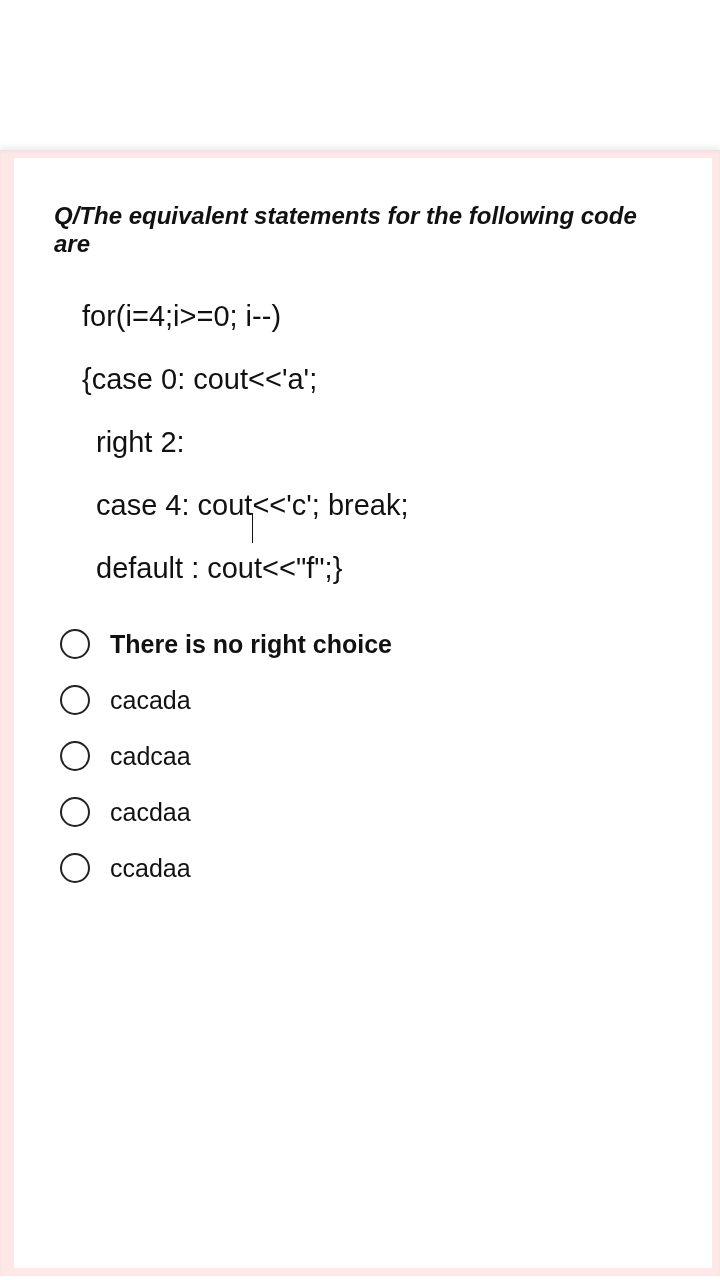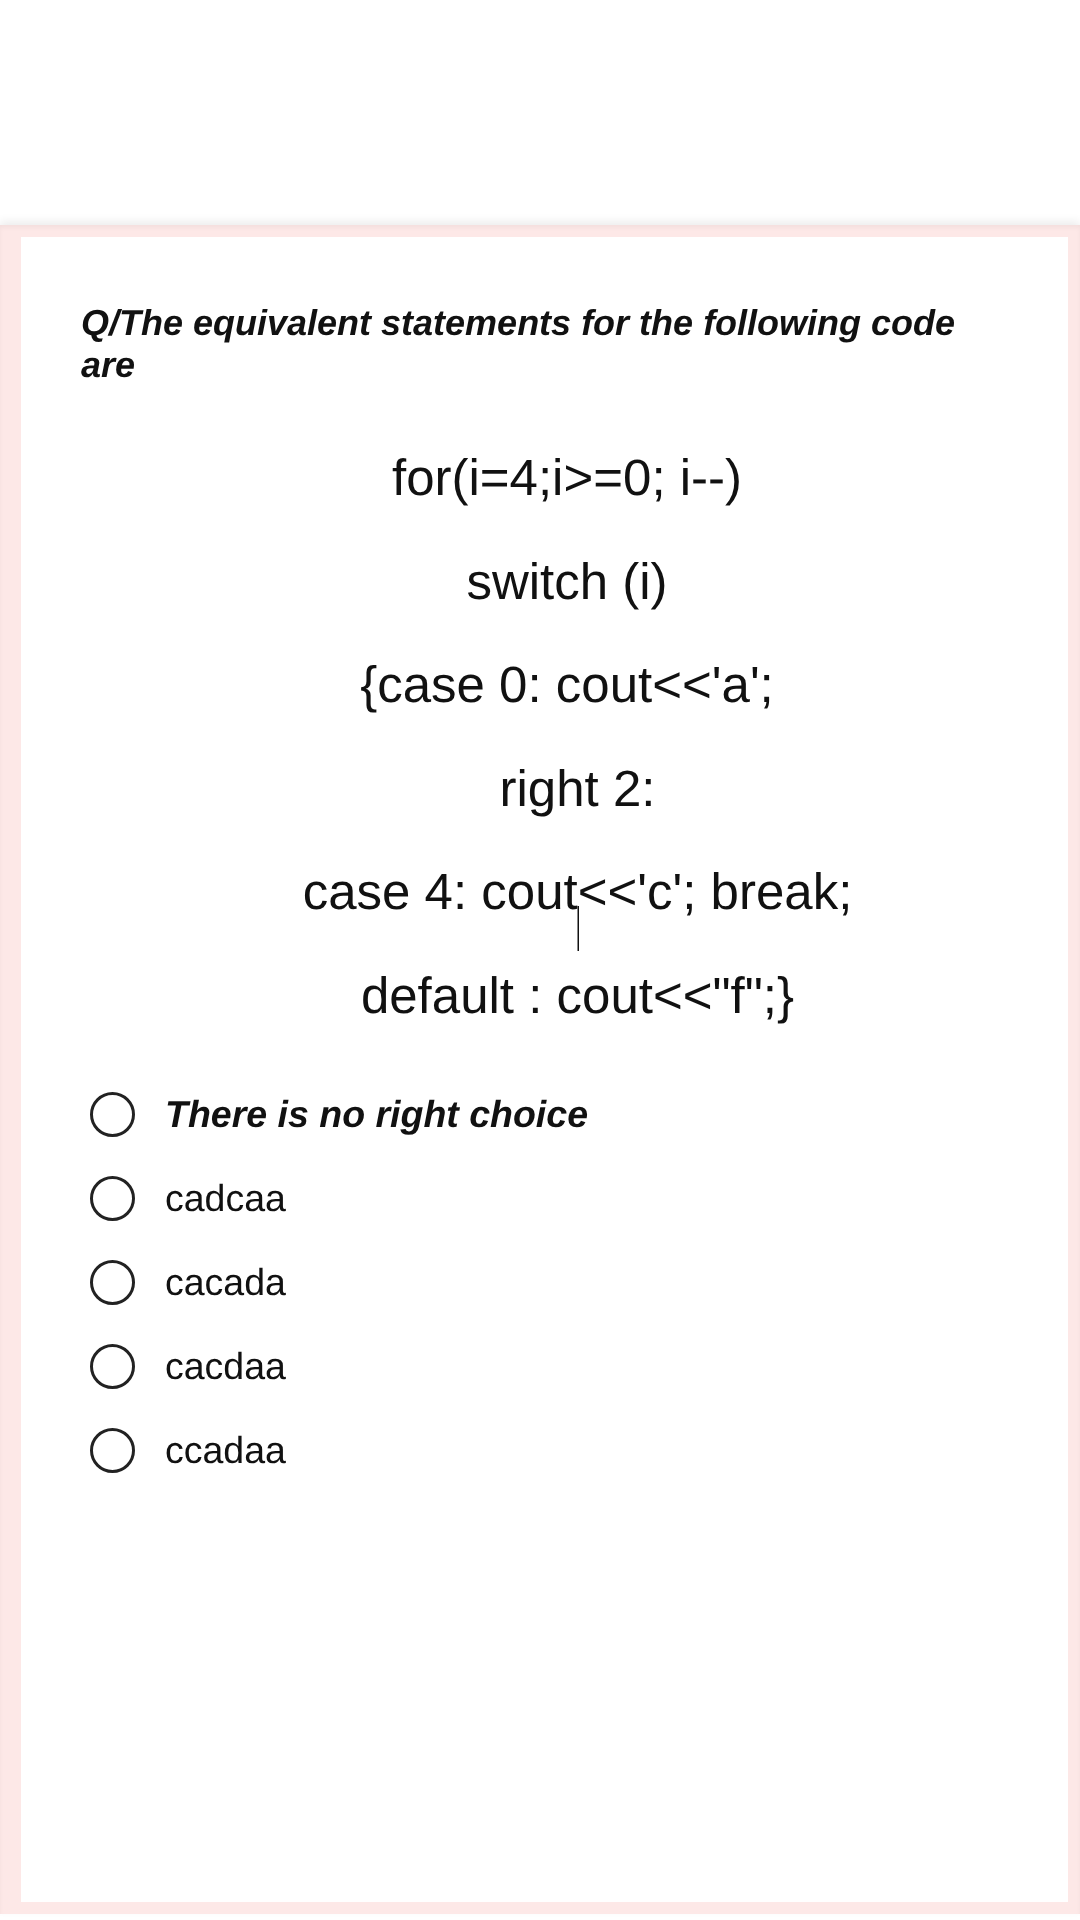--- a/index.html
+++ b/index.html
@@ -30,26 +30,25 @@
     font-weight: 700;
     font-size: 24px;
     color: #111;
     margin: 0 0 42px 2px;
   }
   .code-block {
     margin-left: 30px;
     margin-bottom: 44px;
   }
   .code-line {
-    font-size: 34px;
+    font-size: 29px;
     color: #111;
     margin-bottom: 30px;
     font-family: -apple-system, BlinkMacSystemFont, "Segoe UI", Arial, sans-serif;
     letter-spacing: 0;
-    text-align: center;
   }
   .code-line.indent {
     margin-left: 14px;
   }
   .cursor-mark {
     display: inline-block;
     position: relative;
   }
   .cursor-mark::after {
     content: '';
@@ -76,56 +75,54 @@
     border-radius: 50%;
     margin-right: 20px;
     flex-shrink: 0;
   }
   .option-label {
     font-size: 25px;
     color: #111;
   }
   .option-label.bold {
     font-weight: 700;
-    font-style: italic;
   }
 </style>
 </head>
 <body>
 
 <div class="top-space"></div>
 
 <div class="outer">
   <div class="card">
 
     <div class="question">Q/The equivalent statements for the following code are</div>
 
     <div class="code-block">
       <div class="code-line">for(i=4;i&gt;=0; i--)</div>
-      <div class="code-line">switch (i)</div>
       <div class="code-line">{case 0: cout&lt;&lt;'a';</div>
       <div class="code-line indent">right 2:</div>
       <div class="code-line indent">
         <span>case 4: cout</span><span class="cursor-mark"></span><span>&lt;&lt;'c'; break;</span>
       </div>
       <div class="code-line indent">default : cout&lt;&lt;"f";}</div>
     </div>
 
     <div class="options">
       <div class="option">
         <div class="radio-circle"></div>
         <div class="option-label bold">There is no right choice</div>
       </div>
       <div class="option">
         <div class="radio-circle"></div>
-        <div class="option-label">cadcaa</div>
+        <div class="option-label">cacada</div>
       </div>
       <div class="option">
         <div class="radio-circle"></div>
-        <div class="option-label">cacada</div>
+        <div class="option-label">cadcaa</div>
       </div>
       <div class="option">
         <div class="radio-circle"></div>
         <div class="option-label">cacdaa</div>
       </div>
       <div class="option">
         <div class="radio-circle"></div>
         <div class="option-label">ccadaa</div>
       </div>
     </div>

